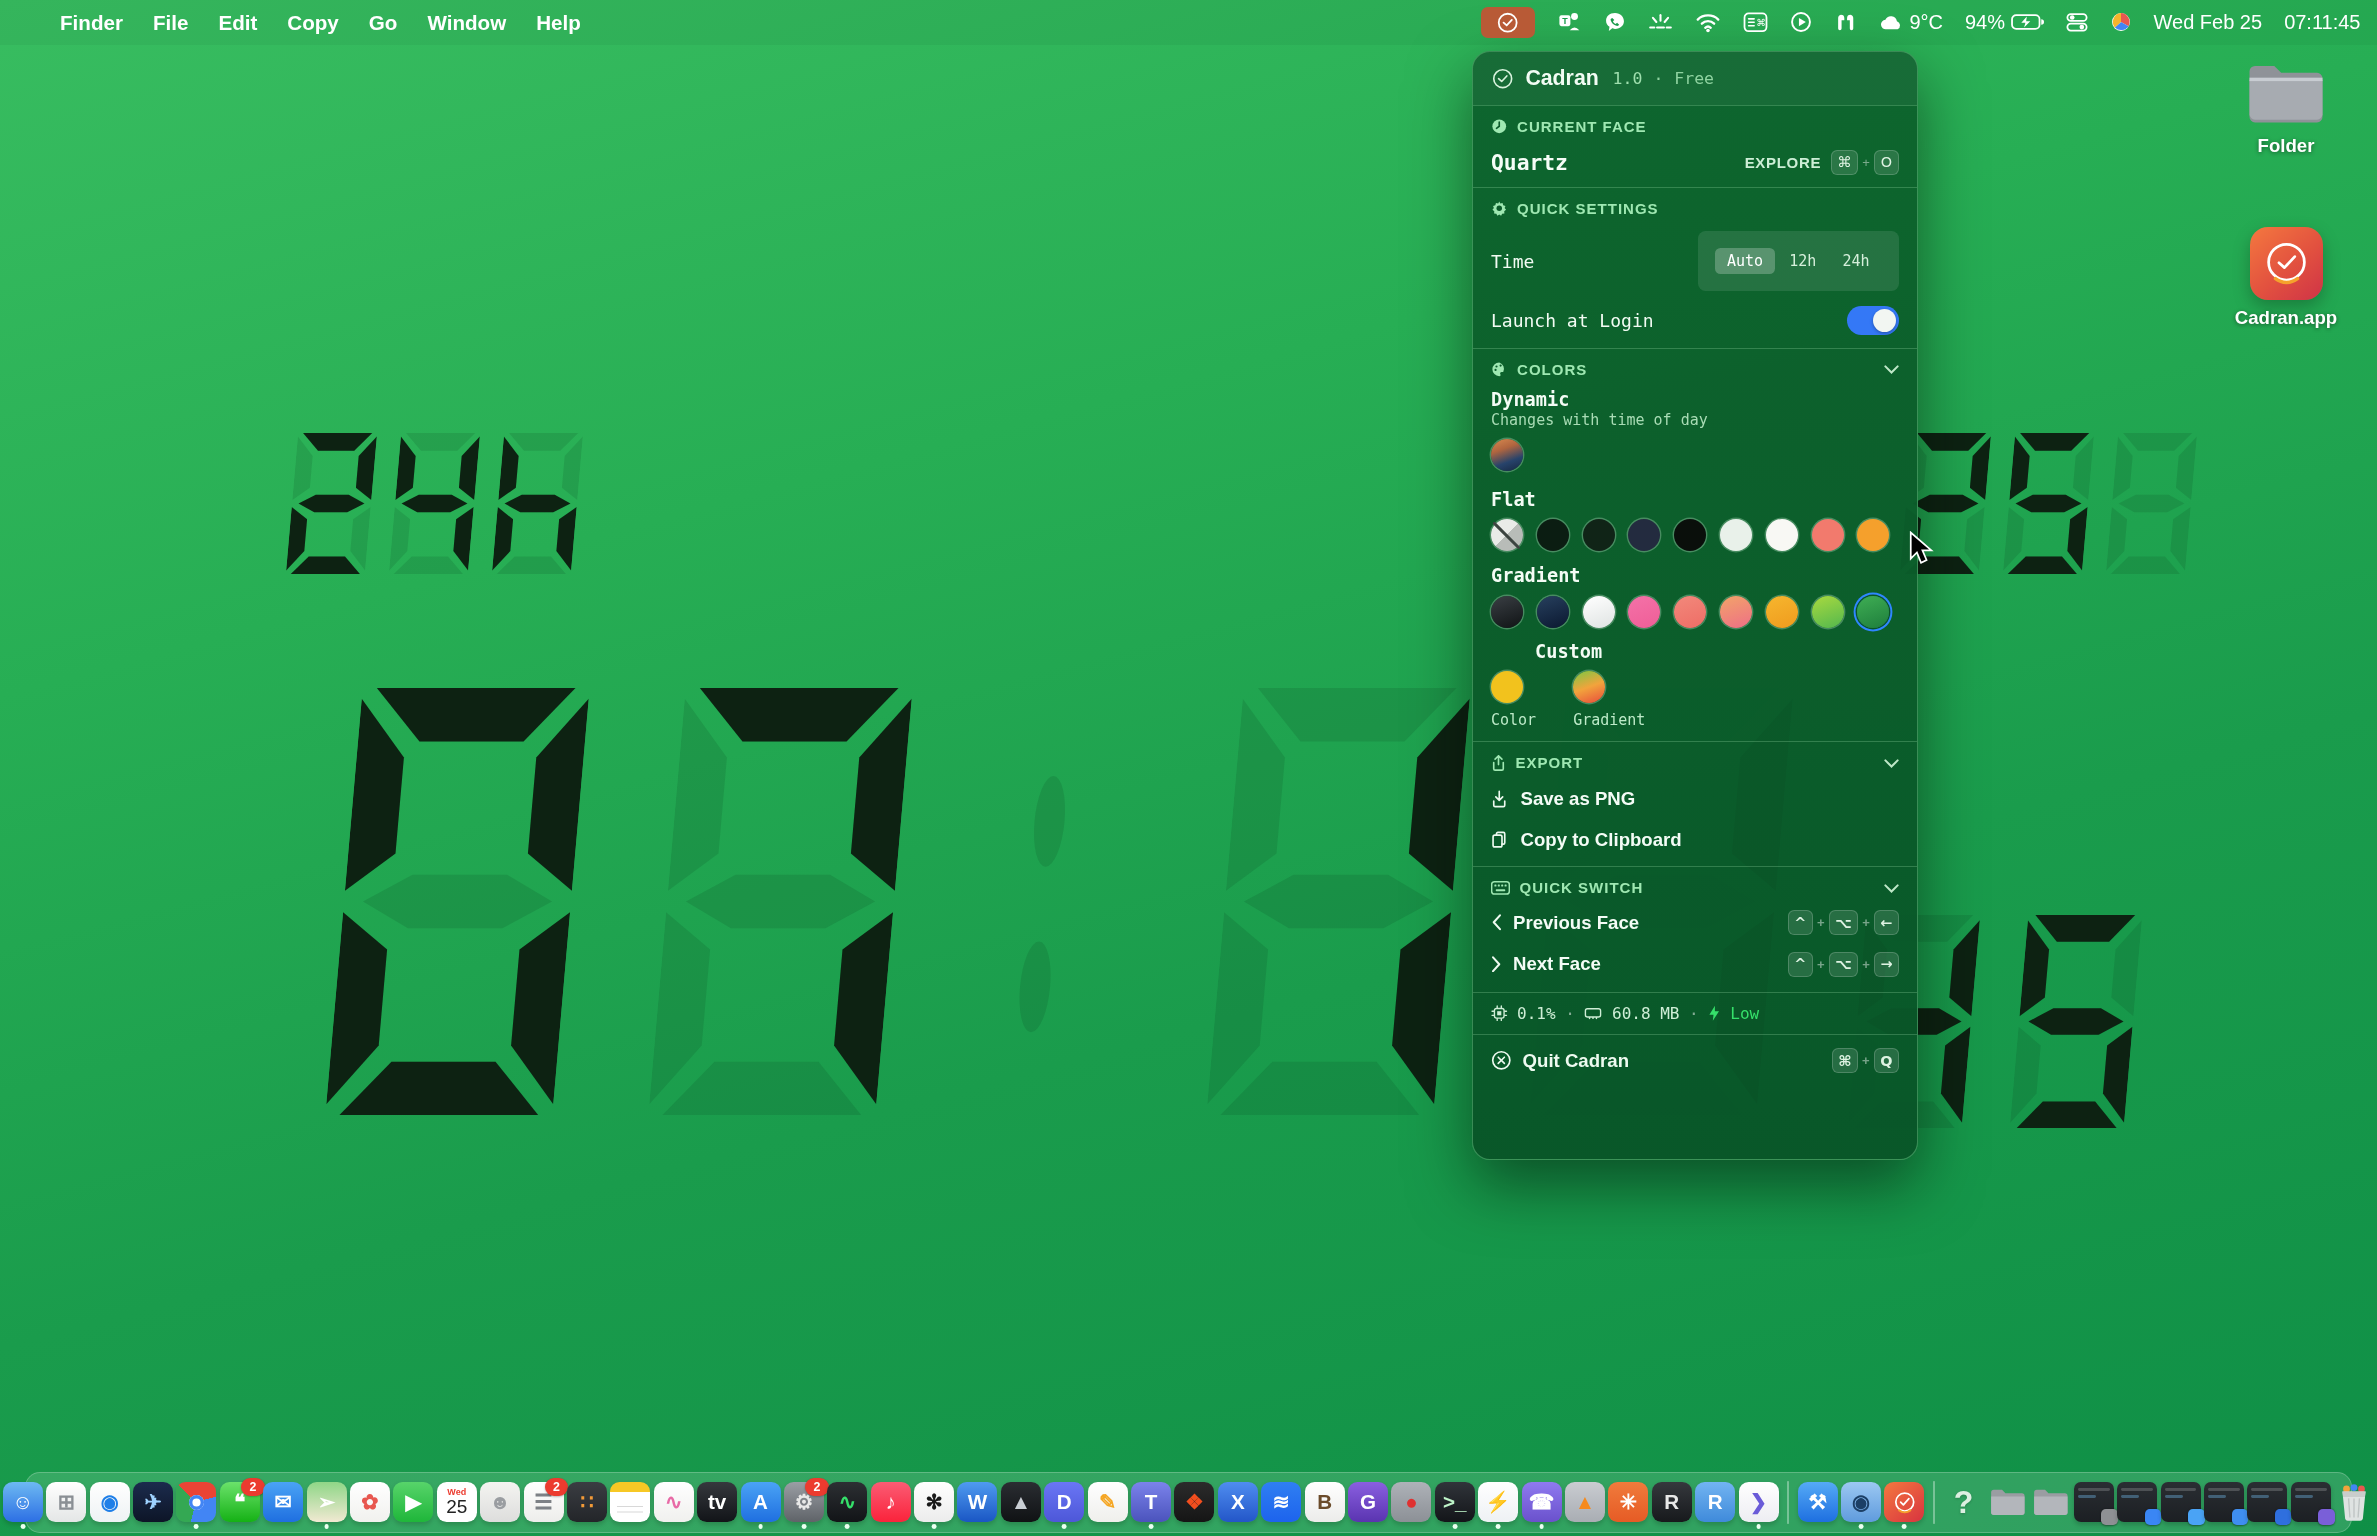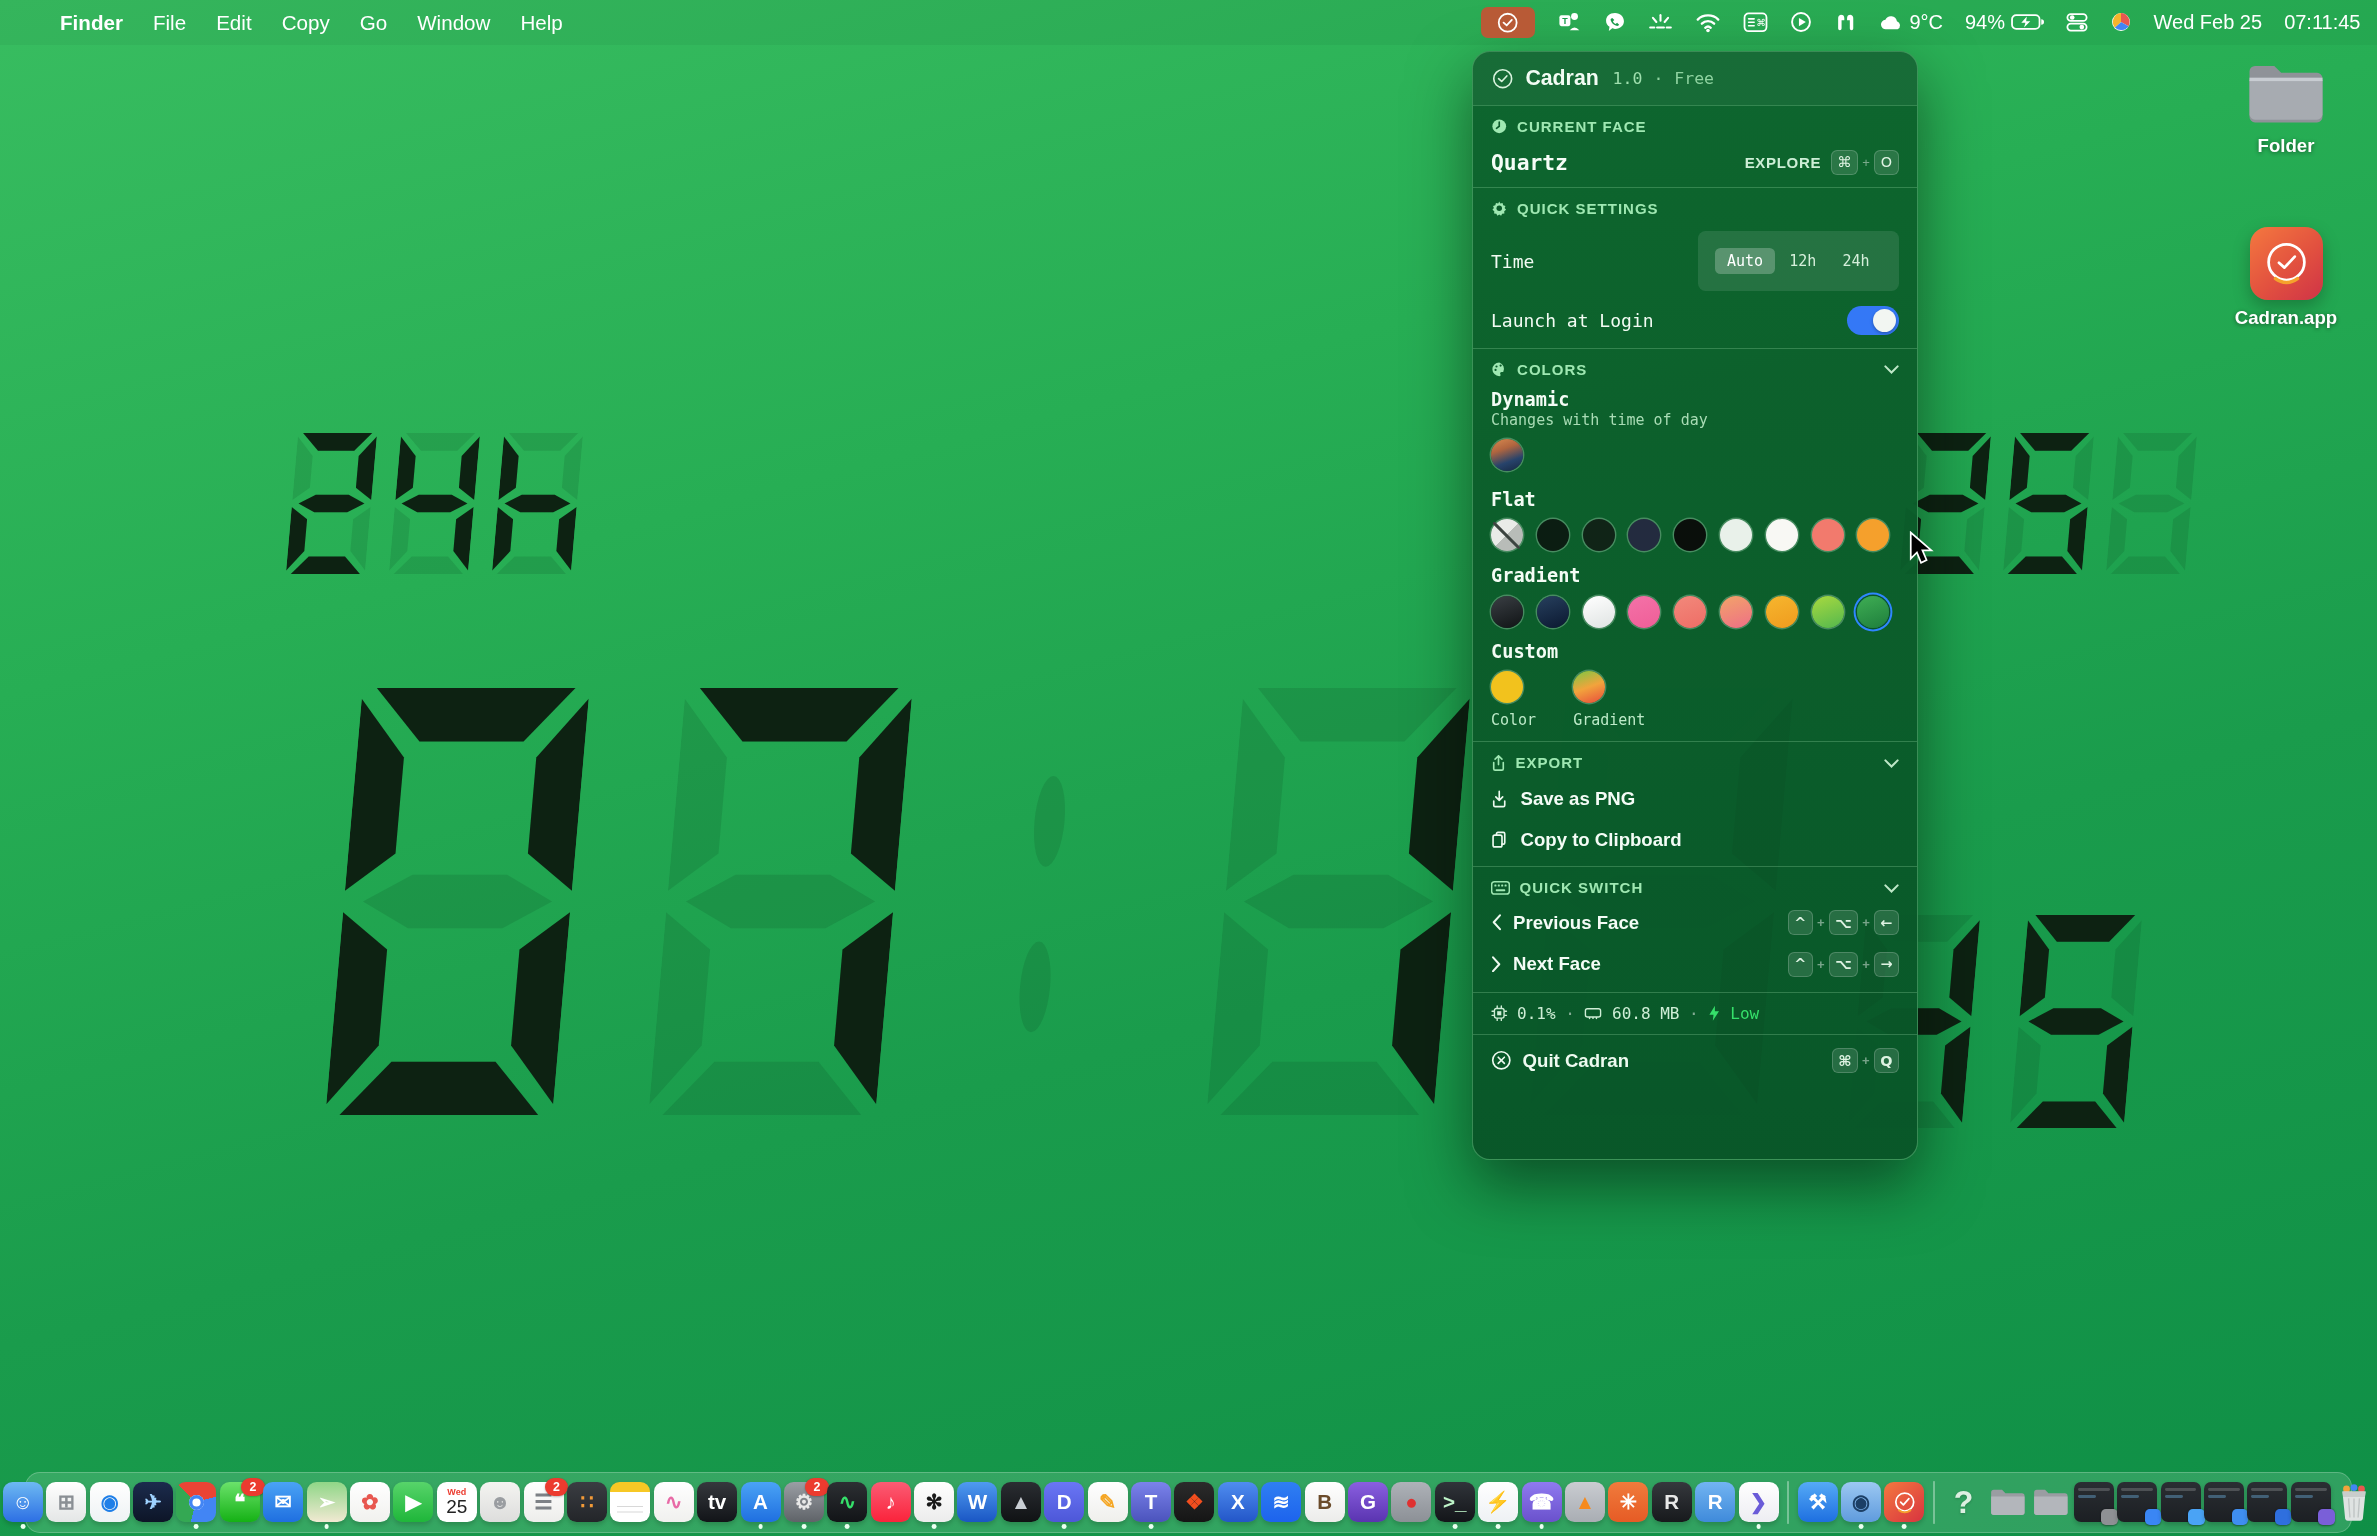--- a/index.html
+++ b/index.html
@@ -7,21 +7,21 @@
     width:2377px;height:1537px;position:relative;overflow:hidden;
     font-family:"Liberation Sans",sans-serif;
     background:linear-gradient(165deg,#38bd60 0%,#27ae54 32%,#1a9c4c 62%,#0f8f46 100%);
   }
   
   .menubar{position:absolute;left:0;top:0;width:2377px;height:45px;z-index:40;
     display:flex;align-items:center;background:rgba(0,40,15,0.05);color:#ffffff;}
   .mb-left{display:flex;align-items:center;gap:30px;padding-left:30px;font-size:20.6px;}
   .mb-left .apple{font-size:23.4px;line-height:1;}
   .mb-app{font-weight:700;}
-  .mb-item{font-weight:400;}
+  .mb-item{font-weight:700;}
   .mb-right{margin-left:auto;display:flex;align-items:center;gap:22px;padding-right:16.5px;font-size:20px;font-weight:500;}
   .st-ic{display:flex;align-items:center;justify-content:center;color:#f4fff6;}
   .st-ic svg{display:block;}
   .cadran-pill{background:#b85a36;border-radius:6.9px;padding:4.1px 15px;margin-right:1.4px;display:flex;align-items:center;}
   .mb-text{display:flex;align-items:center;gap:5.5px;}
   .mb-clock{font-variant-numeric:tabular-nums;}
   
   .segwrap{position:absolute;z-index:1;transform:skewX(-5deg);}
   .segwrap svg{position:absolute;top:0;}
   
@@ -519,21 +519,21 @@
         <div class="swatch" style="background: linear-gradient(160deg, rgb(58, 63, 68) 0%, rgb(16, 19, 21) 100%);"></div>
         <div class="swatch" style="background: linear-gradient(160deg, rgb(39, 64, 94) 0%, rgb(11, 24, 48) 100%);"></div>
         <div class="swatch" style="background: linear-gradient(160deg, rgb(255, 255, 255) 0%, rgb(223, 227, 226) 100%);"></div>
         <div class="swatch" style="background: linear-gradient(160deg, rgb(244, 114, 168) 0%, rgb(239, 94, 151) 100%);"></div>
         <div class="swatch" style="background: linear-gradient(160deg, rgb(242, 137, 123) 0%, rgb(238, 109, 102) 100%);"></div>
         <div class="swatch" style="background: linear-gradient(160deg, rgb(242, 164, 105) 0%, rgb(238, 111, 134) 100%);"></div>
         <div class="swatch" style="background: linear-gradient(160deg, rgb(246, 182, 46) 0%, rgb(239, 155, 30) 100%);"></div>
         <div class="swatch" style="background: linear-gradient(160deg, rgb(169, 217, 63) 0%, rgb(83, 184, 78) 100%);"></div>
         <div class="swatch sel" style="background: linear-gradient(160deg, rgb(63, 174, 84) 0%, rgb(30, 126, 60) 100%);"></div>
       </div>
-    <div class="subhead" style="margin-top:13.8px;">Custom</div>
+    <div class="subhead" style="margin-top:13.8px;margin-left:44px;">Custom</div>
     <div class="custom-wrap" id="custom-row">
         <div class="custom-item">
           <div class="swatch" style="background: rgb(242, 194, 29);"></div>
           <div class="custom-lab">Color</div>
         </div>
         <div class="custom-item">
           <div class="swatch" style="background: linear-gradient(160deg, rgb(122, 201, 67) 0%, rgb(242, 163, 60) 50%, rgb(232, 75, 60) 100%);"></div>
           <div class="custom-lab">Gradient</div>
         </div>
       </div>

